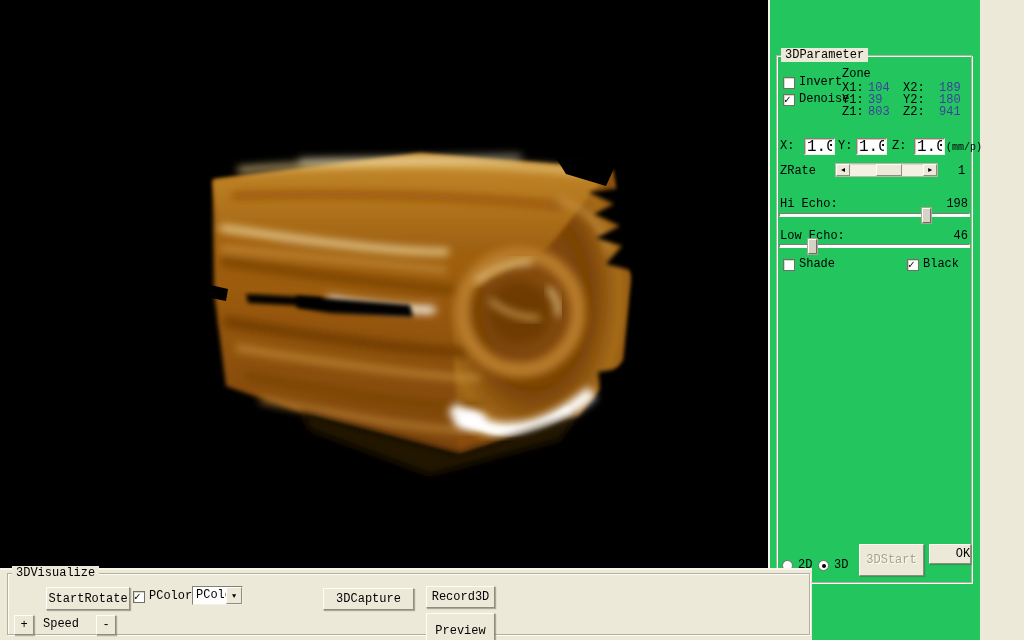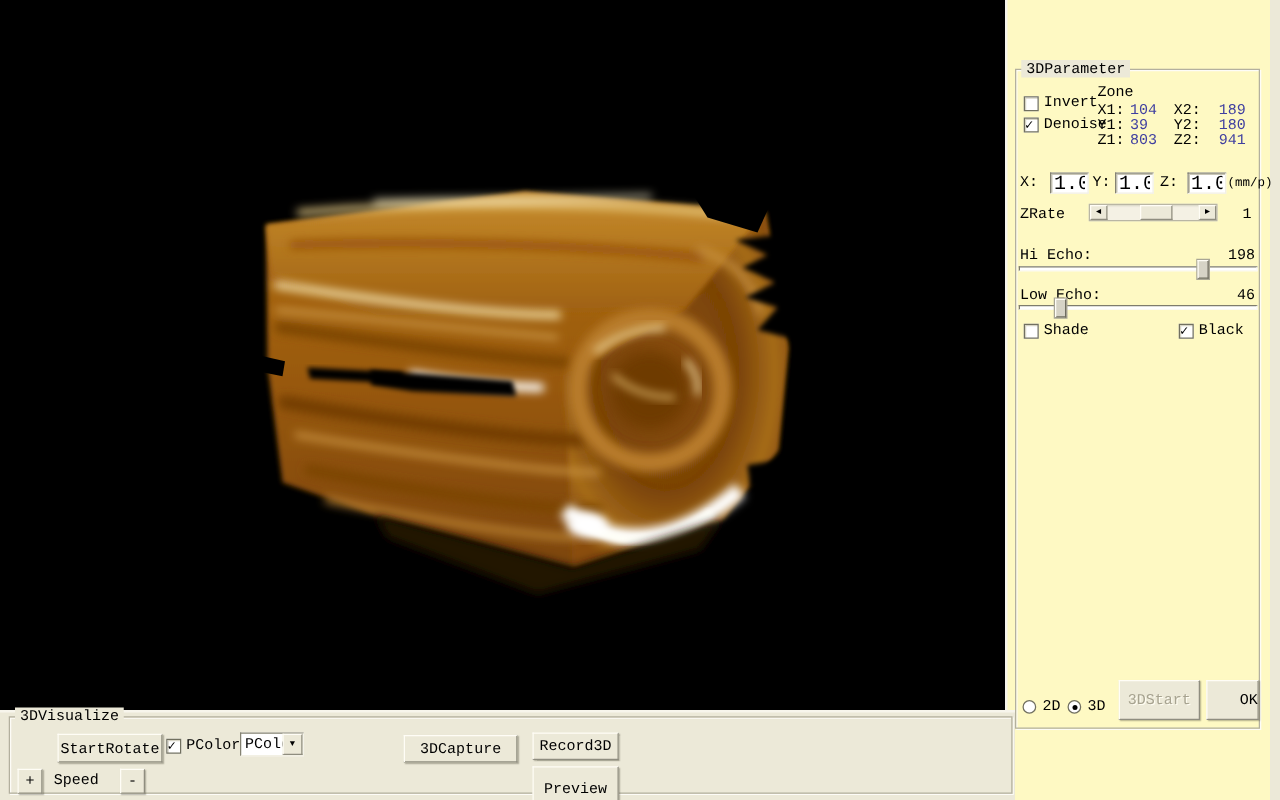--- a/index.html
+++ b/index.html
@@ -13,22 +13,22 @@
   .lbl { position:absolute; white-space:nowrap; line-height:13px; }
 
   
   .viewport {
     position:absolute; left:0; top:0; width:812px; height:568px;
     background:#000;
   }
 
   
   .right-panel {
-    position:absolute; left:804px; top:0; width:212px; height:640px;
-    background:#fef9c3; border-left:2px solid #f7f5ec;
+    position:absolute; left:768px; top:0; width:212px; height:640px;
+    background:#22c55e; border-left:2px solid #f7f5ec;
   }
   .bottom-strip {
     position:absolute; left:0; top:568px; width:812px; height:72px;
     background:#ece9d8; border-top:2px solid #f7f5ec;
   }
   .groupbox {
     position:absolute;
     border:1px solid #b3b09e;
     box-shadow:1px 1px 0 #fdfcf7, inset 1px 1px 0 #fdfcf7;
   }
@@ -255,21 +255,21 @@
     <span class="checkbox" style="left:6px; top:203px;"></span>
     <span class="lbl" style="left:22px; top:202px;">Shade</span>
     <span class="checkbox checked" style="left:130px; top:203px;"></span>
     <span class="lbl" style="left:146px; top:202px;">Black</span>
 
     <span class="radio" style="left:5px; top:504px;"></span>
     <span class="lbl" style="left:21px; top:503px;">2D</span>
     <span class="radio selected" style="left:41px; top:504px;"></span>
     <span class="lbl" style="left:57px; top:503px;">3D</span>
     <button class="btn disabled" style="left:82px; top:488px; width:65px; height:32px;">3DStart</button>
-    <button class="btn" style="left:152px; top:488px; width:42px; height:32px;padding-left:26px;">OK</button>
+    <button class="btn" style="left:152px; top:488px; width:42px; height:20px;padding-left:26px;">OK</button>
   </div>
 </div>
 
 <div class="bottom-strip">
   <div class="groupbox" style="left:7px; top:3px; width:803px; height:62px;">
     <span class="legend">3DVisualize</span>
 
     <button class="btn" style="left:38px; top:13px; width:84px; height:23px;">StartRotate</button>
     <button class="btn" style="left:6px; top:41px; width:20px; height:20px;">+</button>
     <span class="lbl" style="left:35px; top:44px;">Speed</span>

